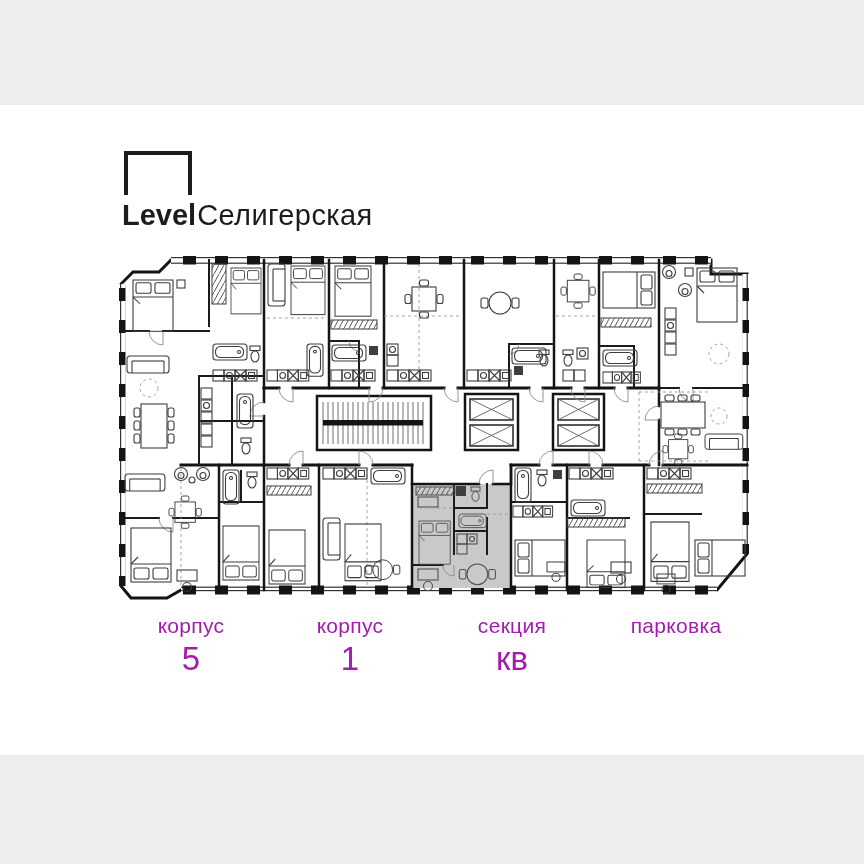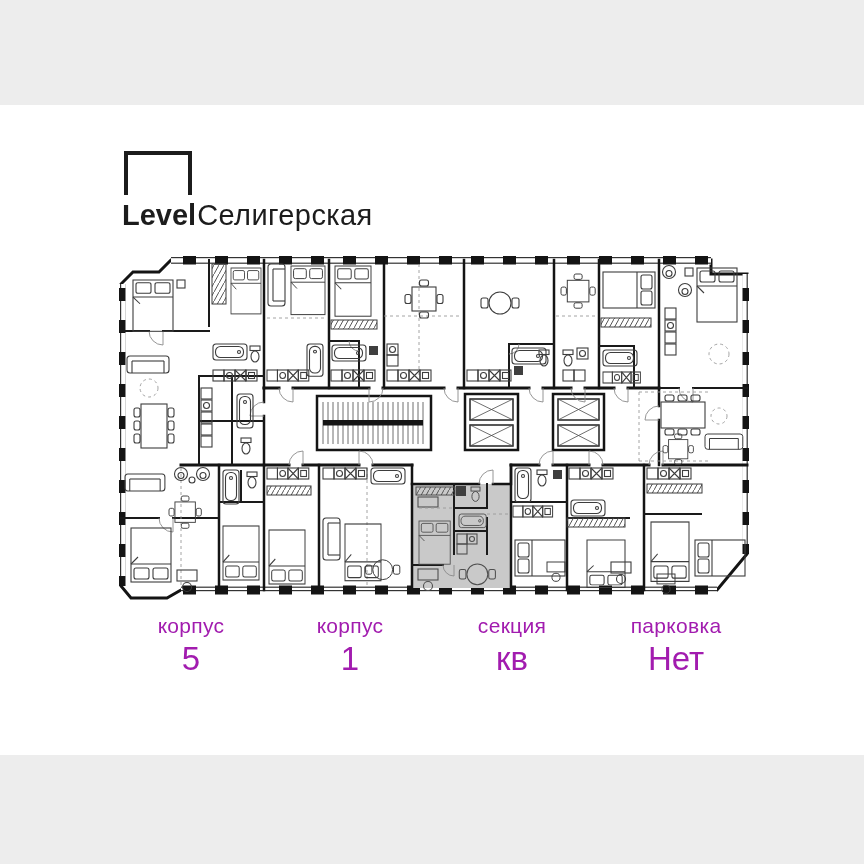--- a/index.html
+++ b/index.html
@@ -378,14 +378,13 @@
 <div class="fcol c2">
   <div class="lab">корпус</div>
   <div class="val">1</div>
 </div>
 <div class="fcol c3">
   <div class="lab">секция</div>
   <div class="val">кв</div>
 </div>
 <div class="fcol c4">
   <div class="lab">парковка</div>
-  <div class="val">Нет</div>
 </div>
 
 </body></html>

